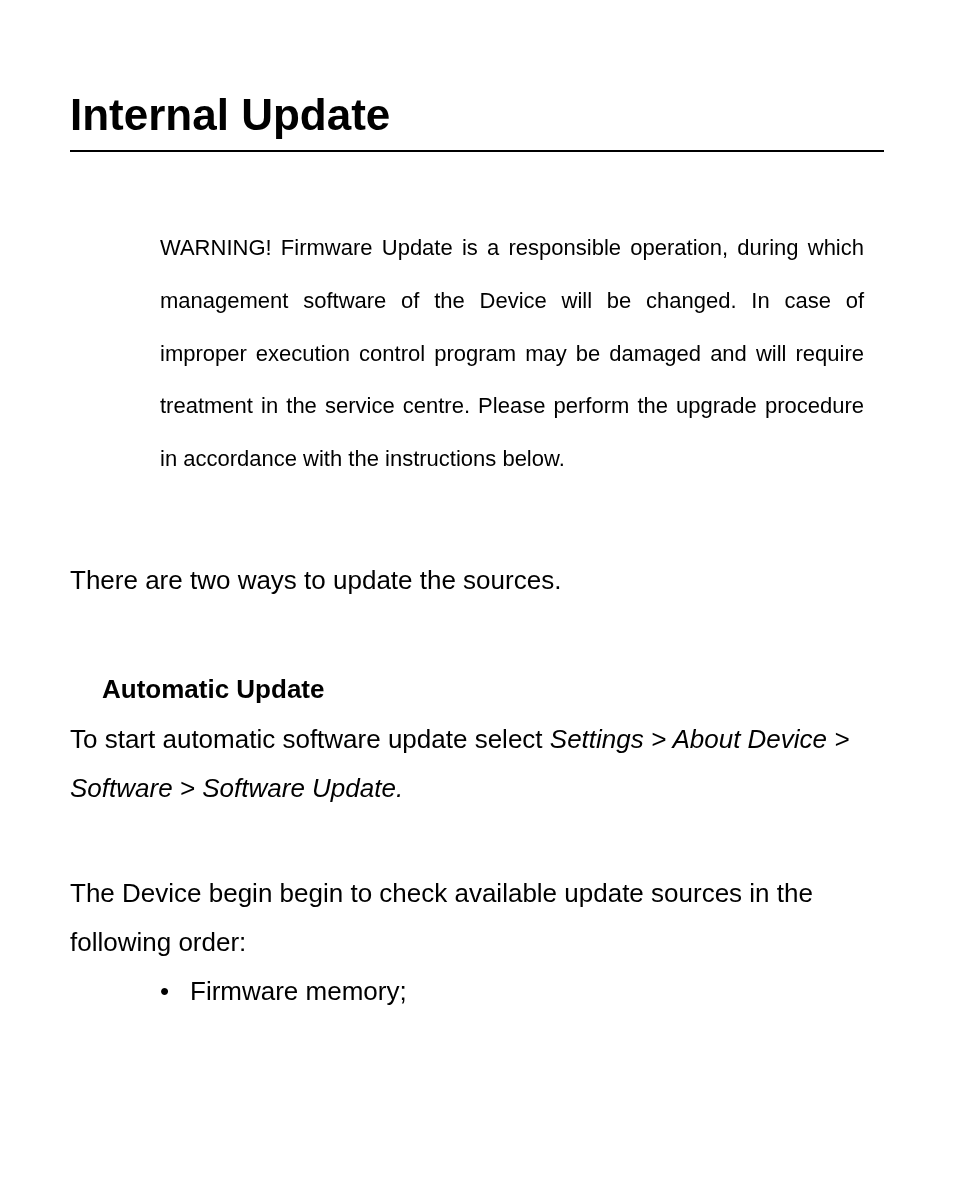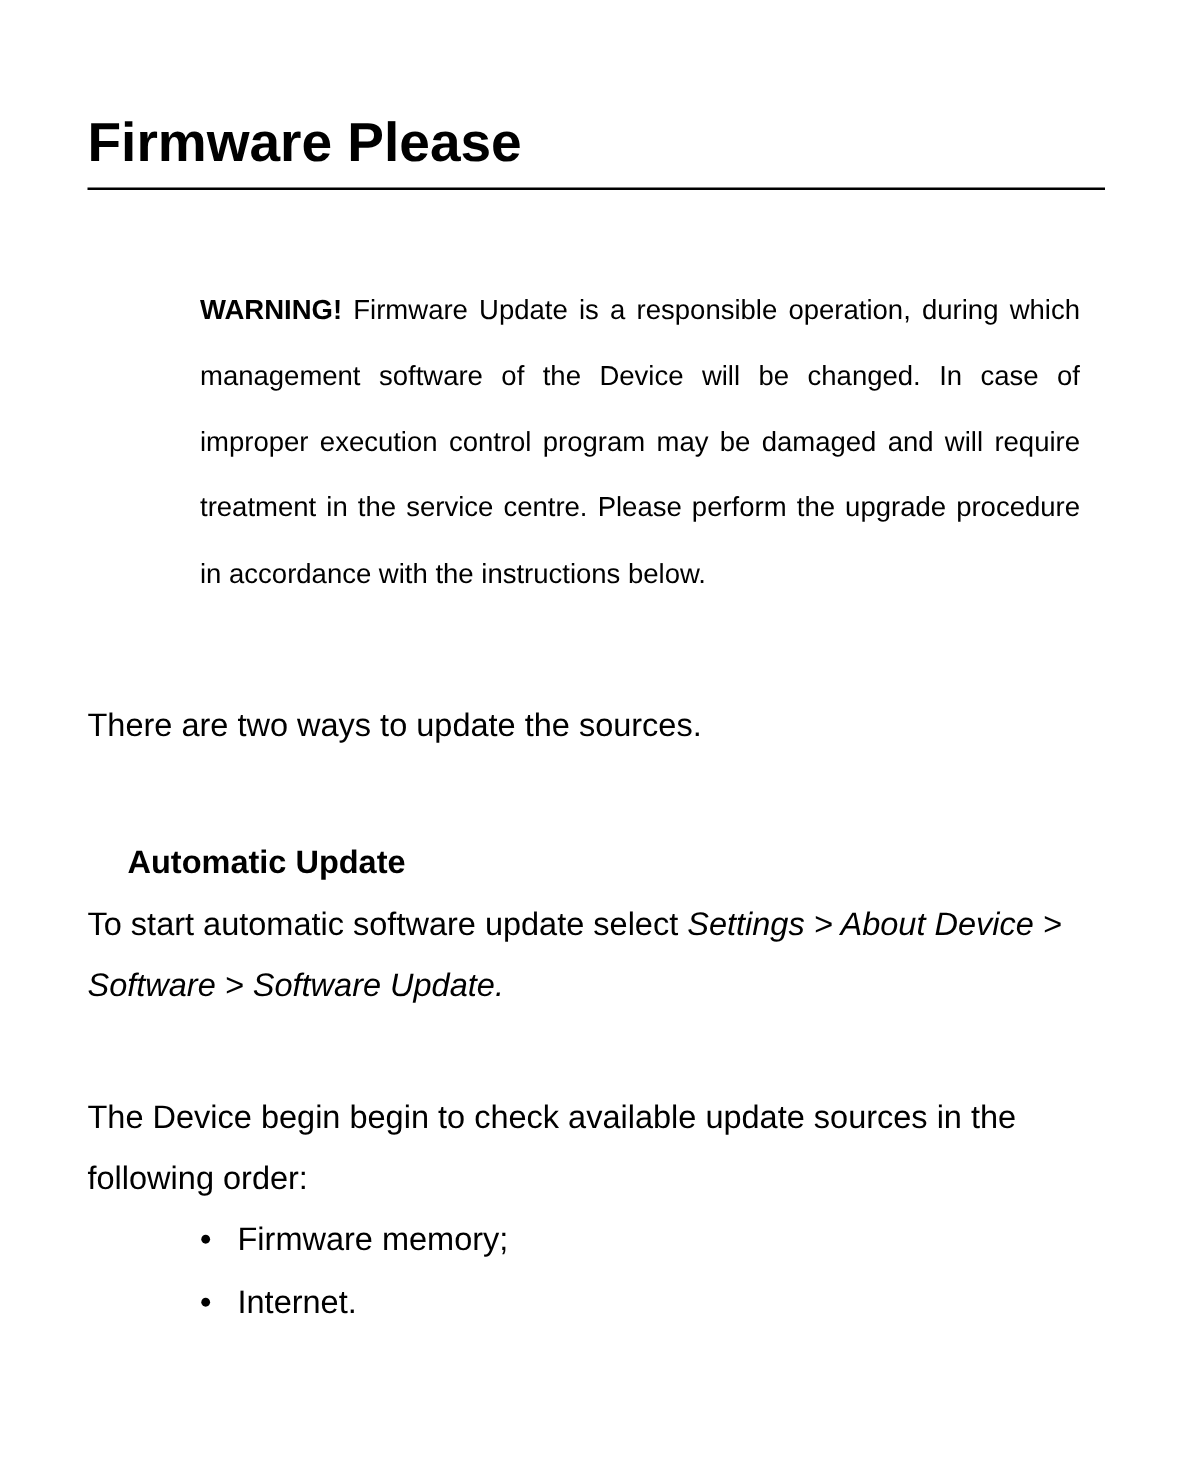--- a/index.html
+++ b/index.html
@@ -24,21 +24,21 @@
     }
     .warning-block {
       padding-left: 90px;
       padding-right: 20px;
       font-size: 22px;
       line-height: 2.4;
       text-align: justify;
       margin-bottom: 70px;
     }
     .warning-label {
-      font-weight: bold;
+      font-weight: normal;
     }
     .intro-text {
       font-size: 26px;
       line-height: 1.9;
       margin-bottom: 60px;
     }
     .section-heading {
       font-size: 26px;
       font-weight: bold;
       line-height: 1.9;
@@ -66,33 +66,32 @@
     .bullet-list li::before {
       content: "•";
       position: absolute;
       left: -30px;
       font-size: 26px;
     }
   </style>
 </head>
 <body>
 
-<h1 class="page-title">Firmware Please</h1>
+<h1 class="page-title">Internal Update</h1>
 
 <p class="warning-block">
   <span class="warning-label">WARNING!</span><span> Firmware Update is a responsible operation, during which management software of the Device will be changed. In case of improper execution control program may be damaged and will require treatment in the service centre. Please perform the upgrade procedure in accordance with the instructions below.</span>
 </p>
 
 <p class="intro-text">There are two ways to update the sources.</p>
 
 <div class="para-gap">
   <div class="section-heading">Automatic Update</div>
   <p class="section-text">
     <span>To start automatic software update select </span><span class="italic-path">Settings &gt; About Device &gt; Software &gt; Software Update.</span>
   </p>
 </div>
 
 <p class="section-text">The Device begin begin to check available update sources in the following order:</p>
 
 <ul class="bullet-list">
   <li>Firmware memory;</li>
-  <li>Internet.</li>
 </ul>
 
 </body></html>

